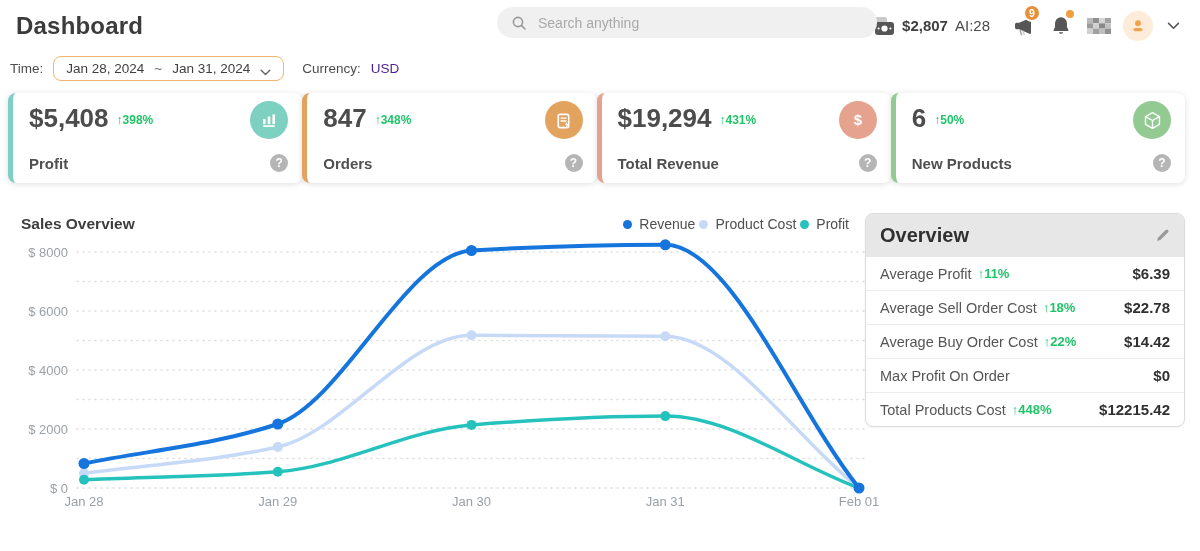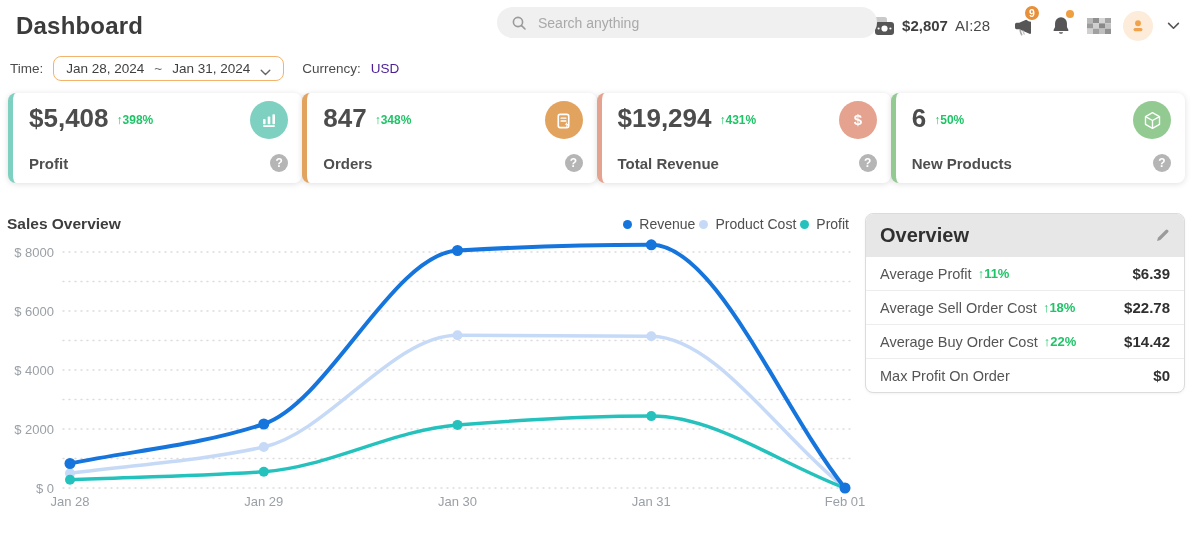--- a/index.html
+++ b/index.html
@@ -40,21 +40,21 @@
   .card .top { display:flex; align-items:flex-start; }
   .value { font-size:26px; font-weight:700; color:#4c4c4c; line-height:1.1; }
   .chg { font-size:12px; font-weight:700; color:#20c468; margin-left:8px; margin-top:9px; }
   .cicon { margin-left:auto; width:38px; height:38px; border-radius:50%; display:flex; align-items:center; justify-content:center; margin-top:-3px; }
   .card .bot { display:flex; align-items:center; }
   .clabel { font-size:15px; font-weight:700; color:#4f4f4f; }
   .qmark { margin-left:auto; width:18px; height:18px; border-radius:50%; background:#b5b5b5; color:#fff;
     font-size:12px; font-weight:700; display:flex; align-items:center; justify-content:center; cursor:pointer; }
   
   .main { display:flex; margin-top:30px; }
-  .chartcol { flex:1; min-width:0; padding-left:6px; }
+  .chartcol { flex:1; min-width:0; padding-left:20px; }
   .chead { display:flex; align-items:center; padding-right:16px; height:22px; }
   .ctitle { font-size:15.5px; font-weight:700; color:#3d3d3d; padding-left:1px; }
   .legend { margin-left:auto; display:flex; align-items:center; gap:4px; font-size:14px; color:#4f4f4f; }
   .litem { display:flex; align-items:center; gap:7px; cursor:pointer; }
   .ldot { width:9px; height:9px; border-radius:50%; background:#999; }
   svg.chart { display:block; margin-top:4px; }
   
   .panel { width:320px; margin-right:15px; border:1px solid #dcdcdc; border-radius:8px; background:#fff;
     height:fit-content; overflow:hidden; box-shadow:0 1px 3px rgba(0,0,0,.05); }
   .phead { background:#e7e7e7; padding:10px 14px; display:flex; align-items:center; }
@@ -328,14 +328,19 @@
     <div class="prow">
       <span>Average Buy Order Cost</span>
       <span class="pchg">↑22%</span>
       <span class="pval">$14.42</span>
     </div>
     <div class="prow">
       <span>Max Profit On Order</span>
       <span class="pchg"></span>
       <span class="pval">$0</span>
     </div>
+    <div class="prow">
+      <span>Total Products Cost</span>
+      <span class="pchg">↑448%</span>
+      <span class="pval">$12215.42</span>
+    </div>
   </div>
 </div>
 
 </body></html>

